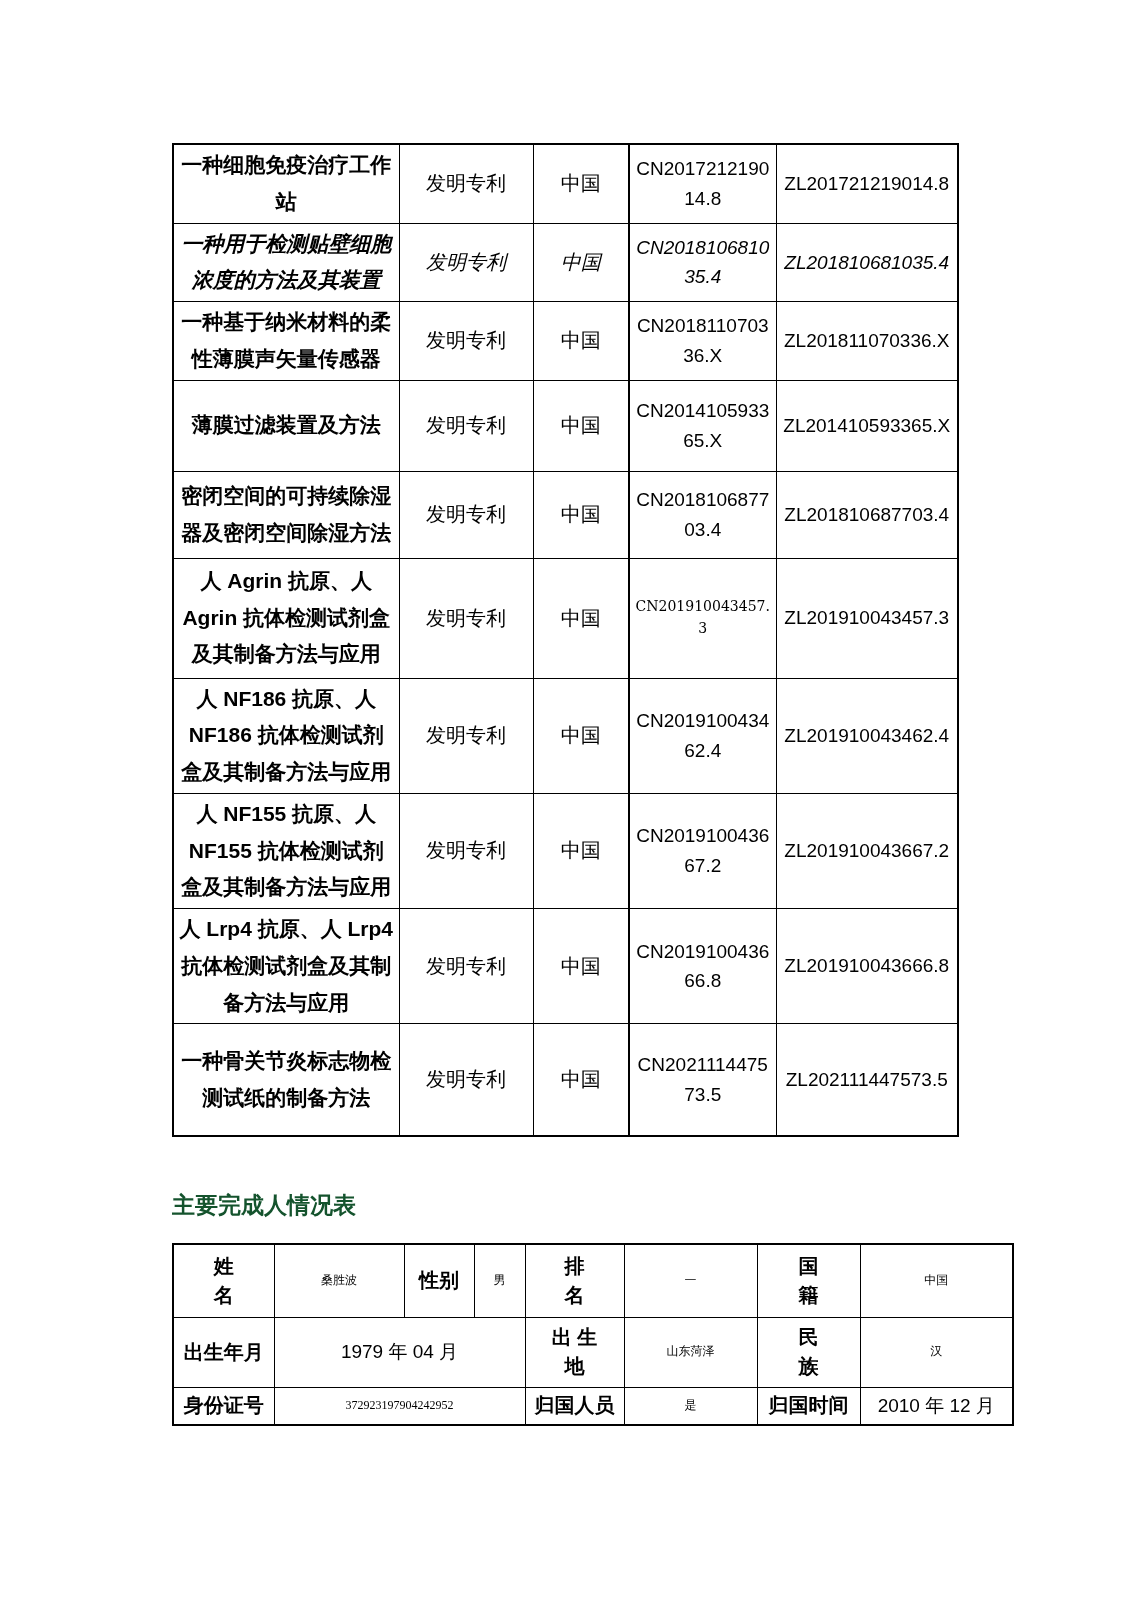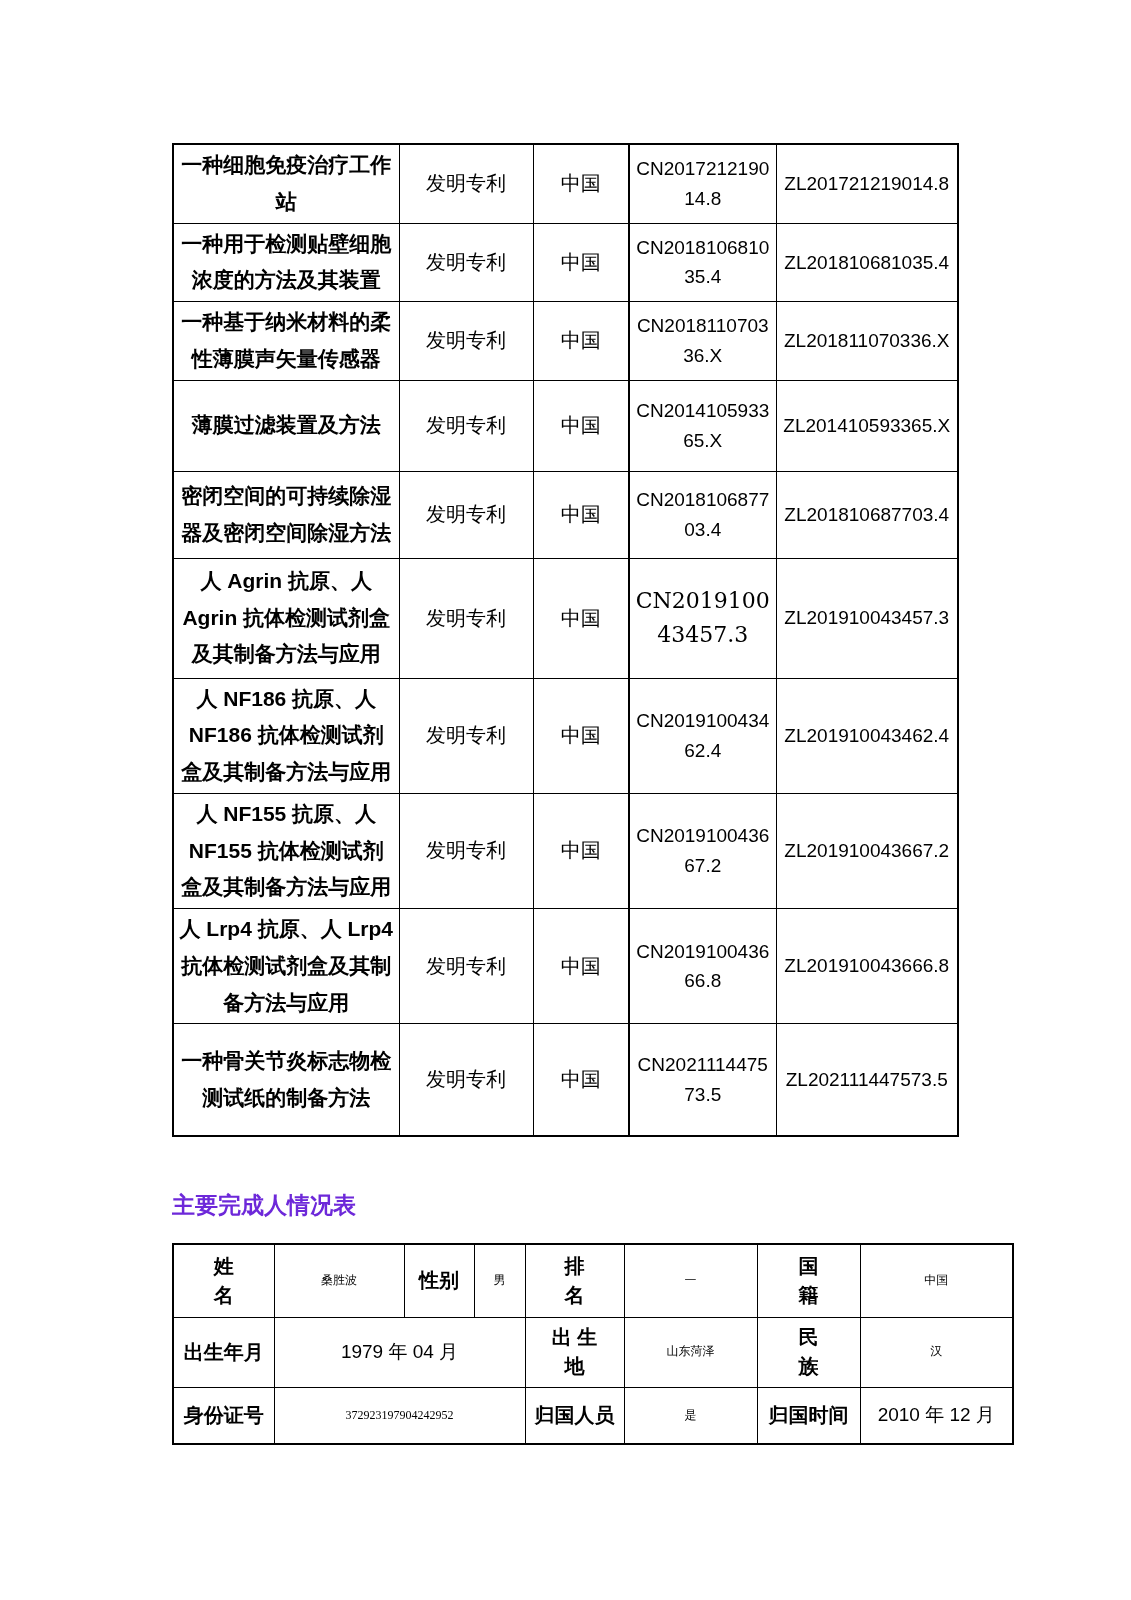--- a/index.html
+++ b/index.html
@@ -31,34 +31,34 @@
   table.patents td.c2, table.patents td.c3{
     font-family:"Liberation Serif", serif;
     font-size:20px;
   }
   table.patents td.c4{
     font-family:"Liberation Sans", sans-serif;
     font-size:19px;word-break:break-all;padding:2px 4px;
   }
   table.patents td.c4.serif-num{
     font-family:"DejaVu Serif", serif;
-    font-size:22px;
+    font-size:14px;
   }
   table.patents td.c5{
     font-family:"Liberation Sans", sans-serif;
     font-size:19px;white-space:nowrap;padding:0 1px;
   }
   table.patents td.c3{border-right:2px solid #000;}
 
   
   .section-heading{
     position:absolute;left:172px;top:1190px;
     margin:0;
     font-family:"Liberation Serif", serif;
-    font-weight:bold;font-size:23px;color:#6d28d9;
+    font-weight:bold;font-size:23px;color:#14532d;
   }
 
   
   table.profile{
     position:absolute;left:172px;top:1243px;
     width:840px;border-collapse:collapse;table-layout:fixed;
     border:2px solid #000;
   }
   table.profile td{
     border:1px solid #000;
@@ -93,21 +93,21 @@
       <col style="width:182px">
     </colgroup>
     <tbody id="patents-body">
         <tr style="height: 62px;">
           <td class="c1">一种细胞免疫治疗工作站</td>
           <td class="c2">发明专利</td>
           <td class="c3">中国</td>
           <td class="c4">CN201721219014.8</td>
           <td class="c5">ZL201721219014.8</td>
         </tr>
-        <tr style="height: 71px;">
+        <tr style="height: 71px; font-style: italic;">
           <td class="c1">一种用于检测贴壁细胞浓度的方法及其装置</td>
           <td class="c2">发明专利</td>
           <td class="c3">中国</td>
           <td class="c4">CN201810681035.4</td>
           <td class="c5">ZL201810681035.4</td>
         </tr>
         <tr style="height: 71px;">
           <td class="c1">一种基于纳米材料的柔性薄膜声矢量传感器</td>
           <td class="c2">发明专利</td>
           <td class="c3">中国</td>
@@ -196,21 +196,21 @@
         <tr style="height: 70px;">
           <td class="label">出生年月</td>
           <td colspan="3" class="value sans">1979 年 04 月</td>
           <td class="label">出 生
 地</td>
           <td class="value">山东菏泽</td>
           <td class="label">民
 族</td>
           <td class="value">汉</td>
         </tr>
-        <tr style="height: 57px; padding-left: 48px;">
+        <tr style="height: 38px; padding-left: 48px;">
           <td class="label">身份证号</td>
           <td colspan="3" class="value">372923197904242952</td>
           <td class="label">归国人员</td>
           <td class="value">是</td>
           <td class="label">归国时间</td>
           <td class="value sans">2010 年 12 月</td>
         </tr>
       </tbody>
   </table>
 

